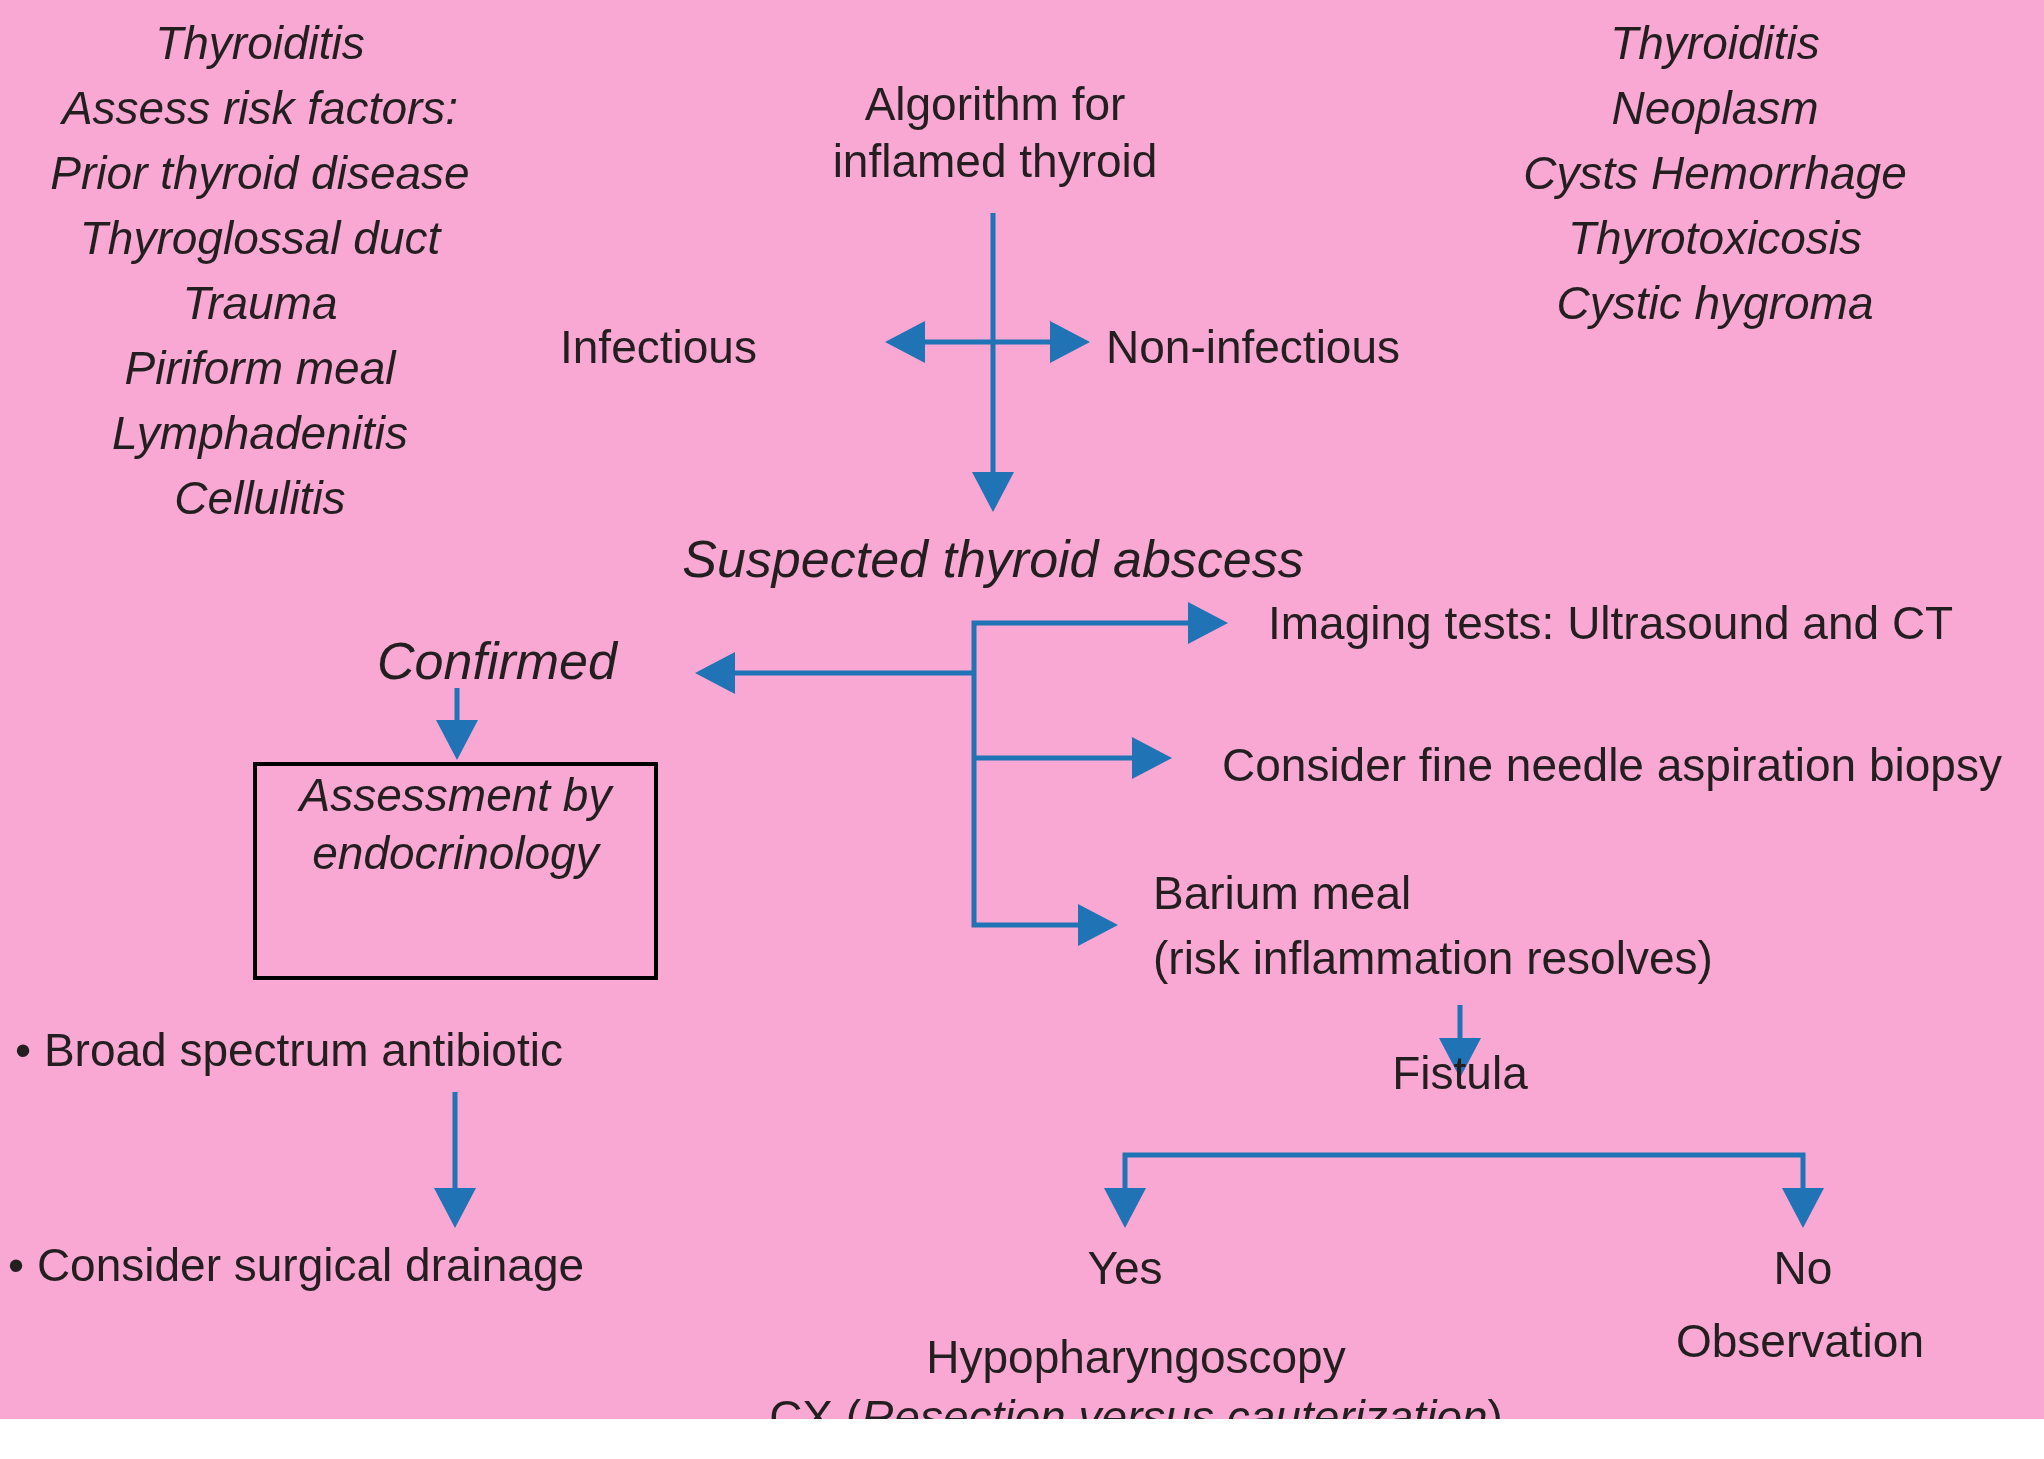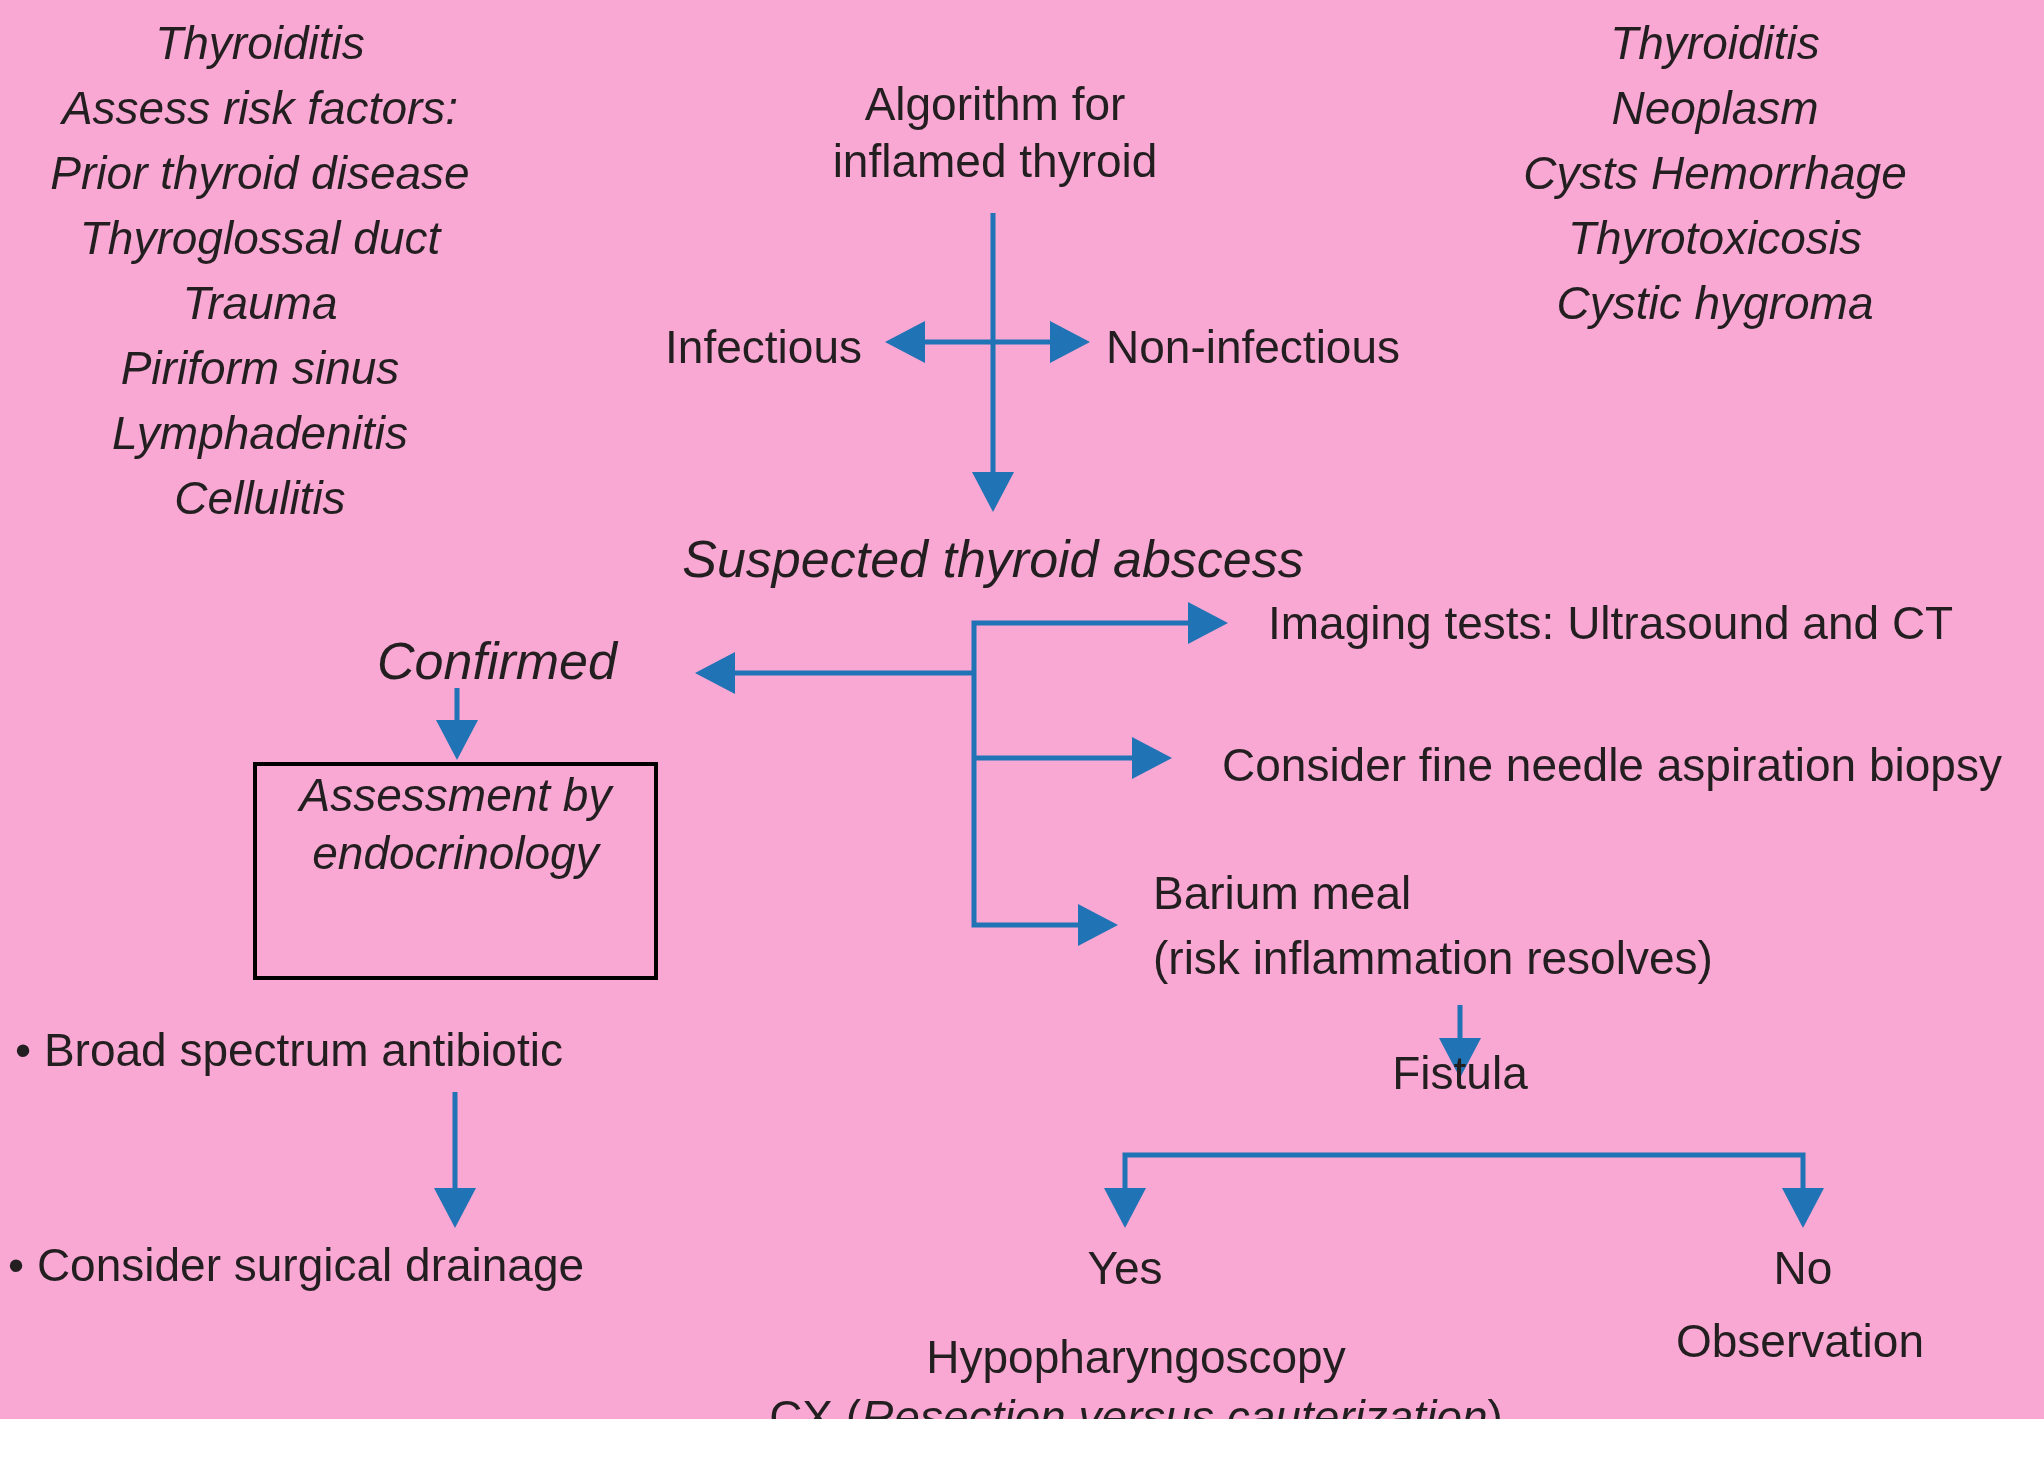--- a/index.html
+++ b/index.html
@@ -3,21 +3,21 @@
 <meta charset="utf-8">
 <style>
   html,body{margin:0;padding:0;background:#ffffff;}
   :root{--arrow:#2073b4;--ink:#231f20;}
   .canvas{
     position:relative;width:2044px;height:1419px;background:#f9a8d4;
     font-family:"Liberation Sans", sans-serif;color:var(--ink);overflow:hidden;
   }
   .txt{position:absolute;font-size:46px;line-height:65px;white-space:nowrap;}
   .center{text-align:center;}
-  .right{text-align:right;}
+  .right{text-align:left;}
   .it{font-style:italic;}
   .connectors{position:absolute;left:0;top:0;}
   .connectors line,.connectors polyline{stroke:var(--arrow);stroke-width:5;fill:none;}
   .connectors polygon{fill:var(--arrow);stroke:none;}
 
   
   .left-list{left:25px;top:11px;width:470px;}
   .right-list{left:1430px;top:11px;width:570px;}
 
   
@@ -107,21 +107,21 @@
       <polygon points="1782,1188 1824,1188 1803,1228"></polygon>
     </g>
   </svg>
 
   <div class="txt it center left-list">
     <div>Thyroiditis</div>
     <div>Assess risk factors:</div>
     <div>Prior thyroid disease</div>
     <div>Thyroglossal duct</div>
     <div>Trauma</div>
-    <div>Piriform sinus</div>
+    <div>Piriform meal</div>
     <div>Lymphadenitis</div>
     <div>Cellulitis</div>
   </div>
 
   <div class="txt it center right-list">
     <div>Thyroiditis</div>
     <div>Neoplasm</div>
     <div>Cysts Hemorrhage</div>
     <div>Thyrotoxicosis</div>
     <div>Cystic hygroma</div>

